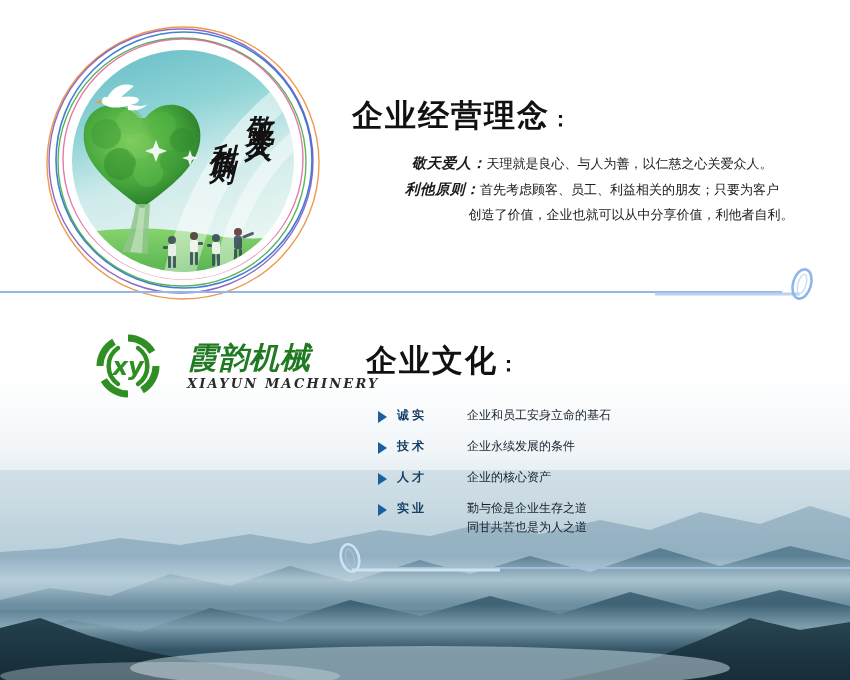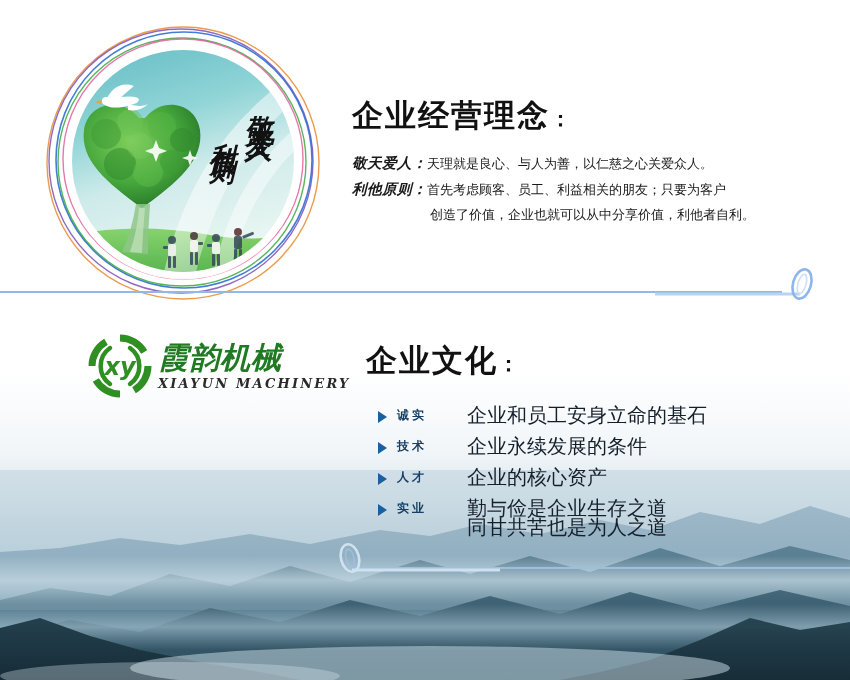--- a/index.html
+++ b/index.html
@@ -54,40 +54,41 @@
 
   
   #philosophy-body {
     position: absolute; left: 352px; top: 150px;
     width: 480px;
     z-index: 5;
     color: #1a1a1a;
     font-size: 13px;
     line-height: 26px;
     white-space: nowrap;
+    text-align: center;
   }
   .p-row { display: block; height: 26px; }
   .p-lead {
     font-family: "DejaVu Serif", "Liberation Serif", serif;
     font-weight: bold;
     font-style: italic;
     font-size: 14.5px;
     letter-spacing: 0.5px;
   }
   .p-indent { padding-left: 78px; }
   .p-indent2 { padding-left: 78px; }
 
   
   #brand {
-    position: absolute; left: 88px; top: 334px;
+    position: absolute; left: 96px; top: 334px;
     z-index: 5;
     display: flex; align-items: center;
   }
   #brand-mark { width: 64px; height: 64px; flex: 0 0 64px; }
-  #brand-words { margin-left: 6px; }
+  #brand-words { margin-left: 27px; }
   #brand-cn {
     font-family: "DejaVu Serif", "Liberation Serif", serif;
     font-weight: bold; font-style: italic;
     font-size: 30px; letter-spacing: 1px;
     color: #1f7a22;
     white-space: nowrap;
     line-height: 34px;
   }
   #brand-en {
     font-family: "DejaVu Serif", "Liberation Serif", serif;
@@ -117,21 +118,21 @@
     margin-top: 5px; margin-right: 10px;
   }
   .c-label {
     flex: 0 0 62px;
     font-size: 12px; font-weight: bold;
     color: #163f66;
     letter-spacing: 3px;
     line-height: 19px;
   }
   .c-desc {
-    font-size: 20px;
+    font-size: 12px;
     color: #15202b;
     line-height: 19px;
     margin-left: 8px;
     font-weight: 500;
   }
   .c-desc .dl { display: block; }
 
   
   .divider { position: absolute; z-index: 4; }
   #divider-top { left: 0px; top: 262px; width: 850px; height: 46px; }

